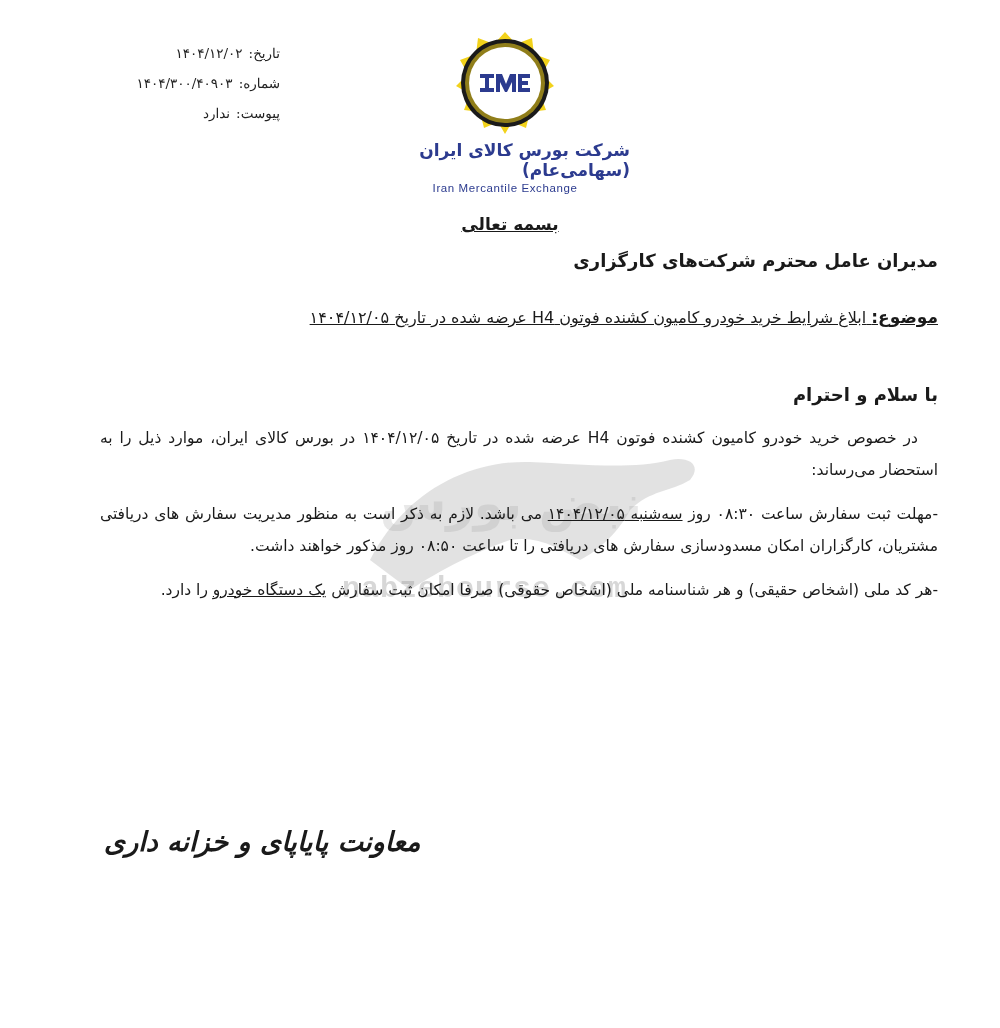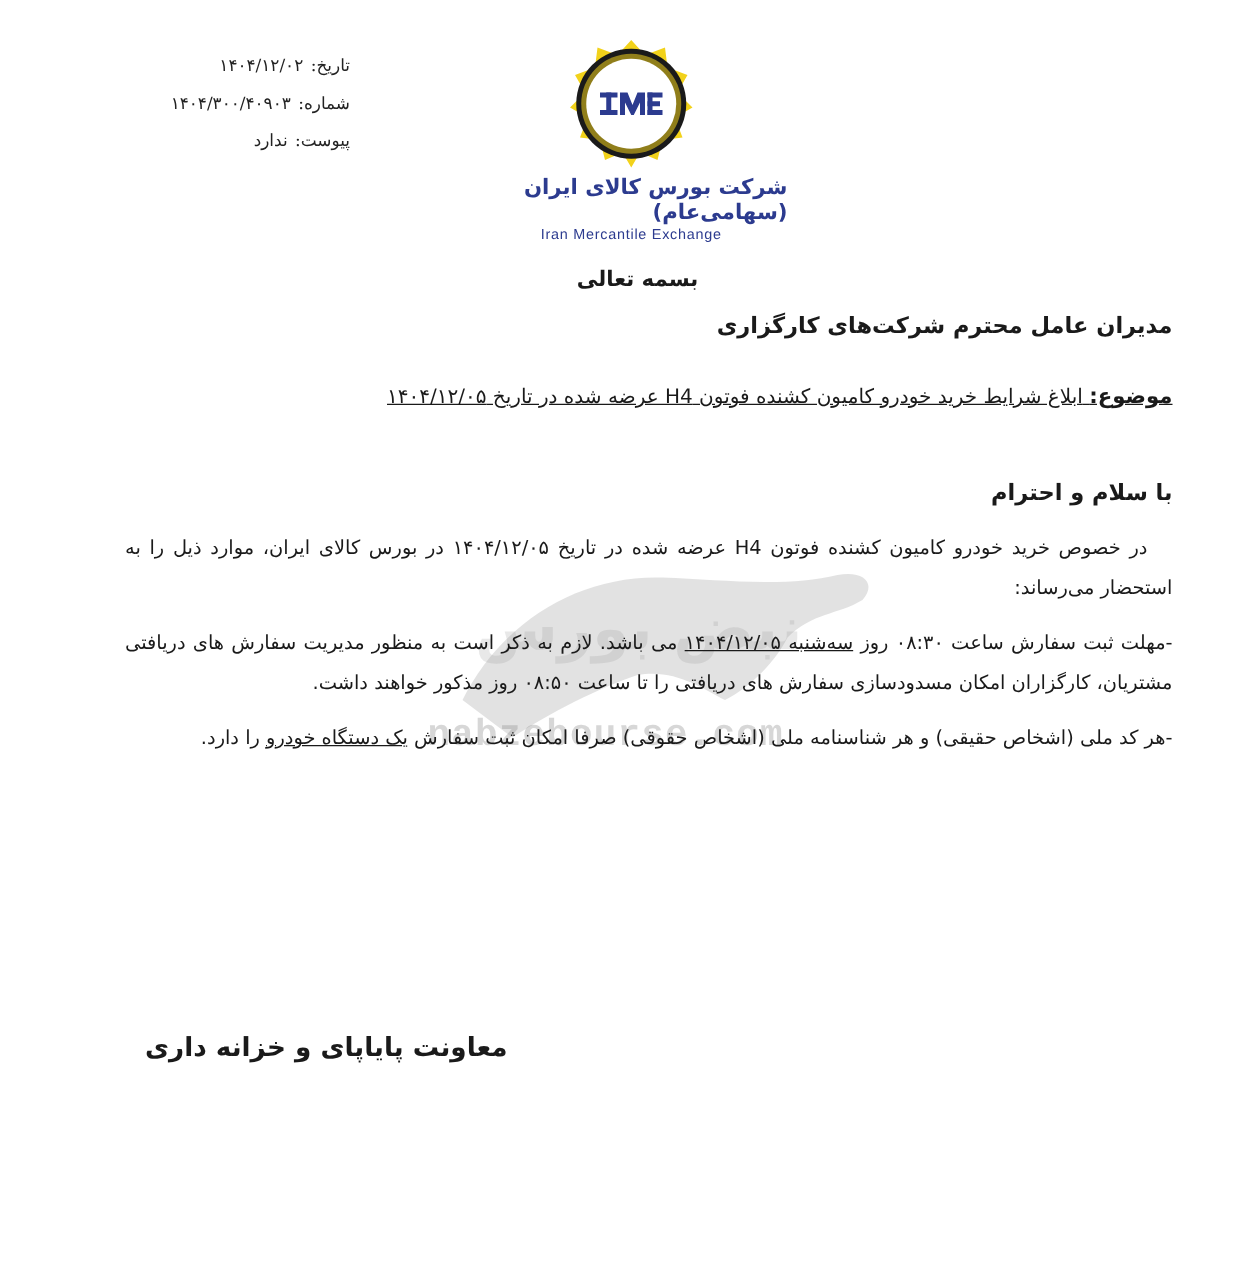--- a/index.html
+++ b/index.html
@@ -7,31 +7,31 @@
            font-family: "DejaVu Sans", sans-serif; color: #1a1a1a; }
     .meta { position: absolute; top: 38px; left: 120px; width: 160px; direction: rtl;
             font-family: "DejaVu Serif", serif; font-size: 13.5px; line-height: 30px; color: #222; }
     .meta-row { display: flex; gap: 6px; white-space: nowrap; }
     .meta-label { color: #222; }
     .logo { position: absolute; top: 30px; left: 380px; width: 250px; height: 160px; text-align: center; }
     .logo svg { display: block; margin: 0 auto; }
     .logo-fa { direction: rtl; font-weight: bold; color: #2c3b8f; font-size: 17px; margin-top: 4px; text-align: right; }
     .logo-en { color: #2c3b8f; font-size: 11.5px; letter-spacing: 0.6px; margin-top: 2px; font-family: "Liberation Sans", sans-serif; }
     .content { position: absolute; left: 100px; right: 62px; direction: rtl; }
-    .invocation { top: 214px; text-align: center; font-weight: bold; font-size: 17px; left: 440px; right: 420px; }
+    .invocation { top: 214px; text-align: center; font-weight: bold; font-size: 17px; left: 440px; right: 420px; text-decoration: underline; }
     .addressee { top: 250px; font-weight: bold; font-size: 18px; }
     .subject { top: 307px; font-size: 16px; text-decoration: underline; }
     .subject b { font-weight: bold; font-size: 17px; }
     .greeting { top: 384px; font-weight: bold; font-size: 18px; }
     .body { top: 422px; font-size: 15.5px; line-height: 32px; text-align: justify; }
     .body p { margin: 0 0 12px 0; }
     .body .intro { text-indent: 20px; }
     .u { text-decoration: underline; }
-    .signature { position: absolute; top: 826px; left: 116px; direction: rtl;
-                 font-weight: bold; font-size: 21px; }
+    .signature { position: absolute; top: 826px; left: 104px; direction: rtl;
+                 font-weight: bold; font-size: 27px; font-style: italic; }
     .watermark { position: absolute; top: 440px; left: 330px; width: 380px; height: 170px; pointer-events: none; }
     .wm-text { position: absolute; top: 572px; left: 342px; font-family: Liberation Mono, monospace;
                font-weight: bold; font-size: 30px; color: rgba(140,140,140,0.35); letter-spacing: 1px; }
     .wm-fa { position: absolute; top: 462px; left: 380px; font-weight: bold; font-size: 48px; color: rgba(150,150,150,0.22); direction: rtl; margin-top: 13px; }
   </style>
 </head>
 <body>
 
 <div class="meta">
   <div class="meta-row">

